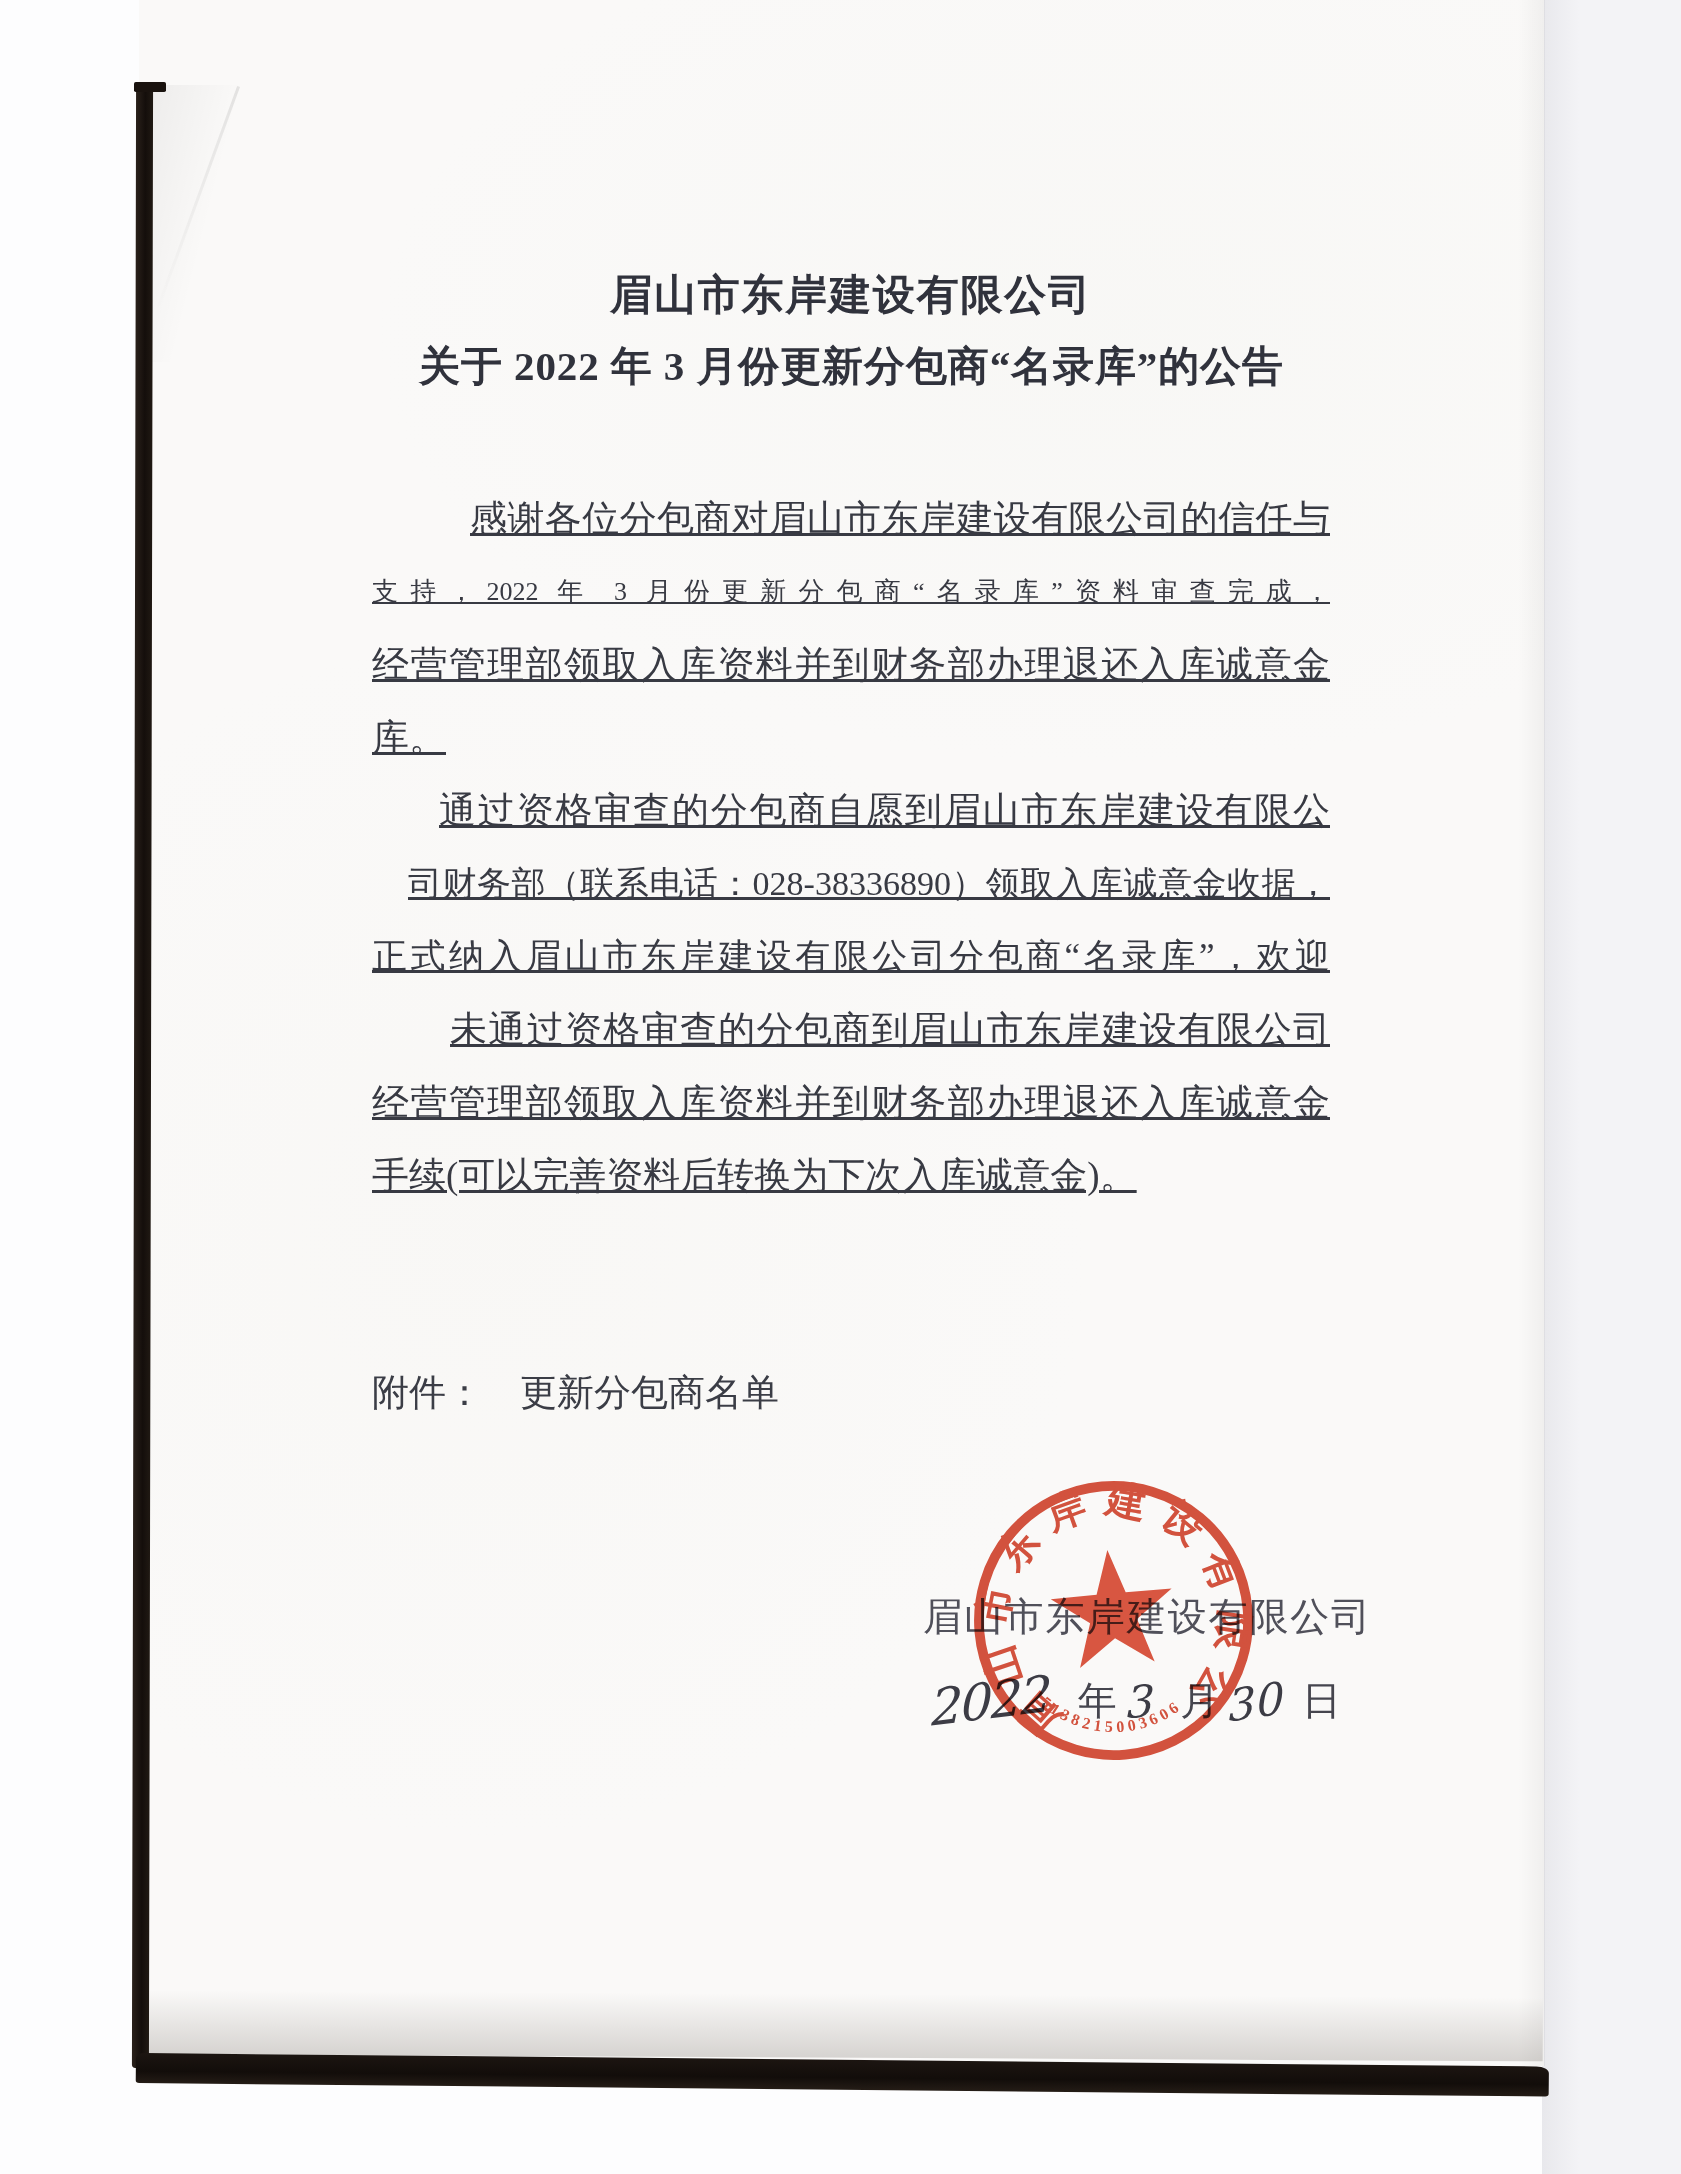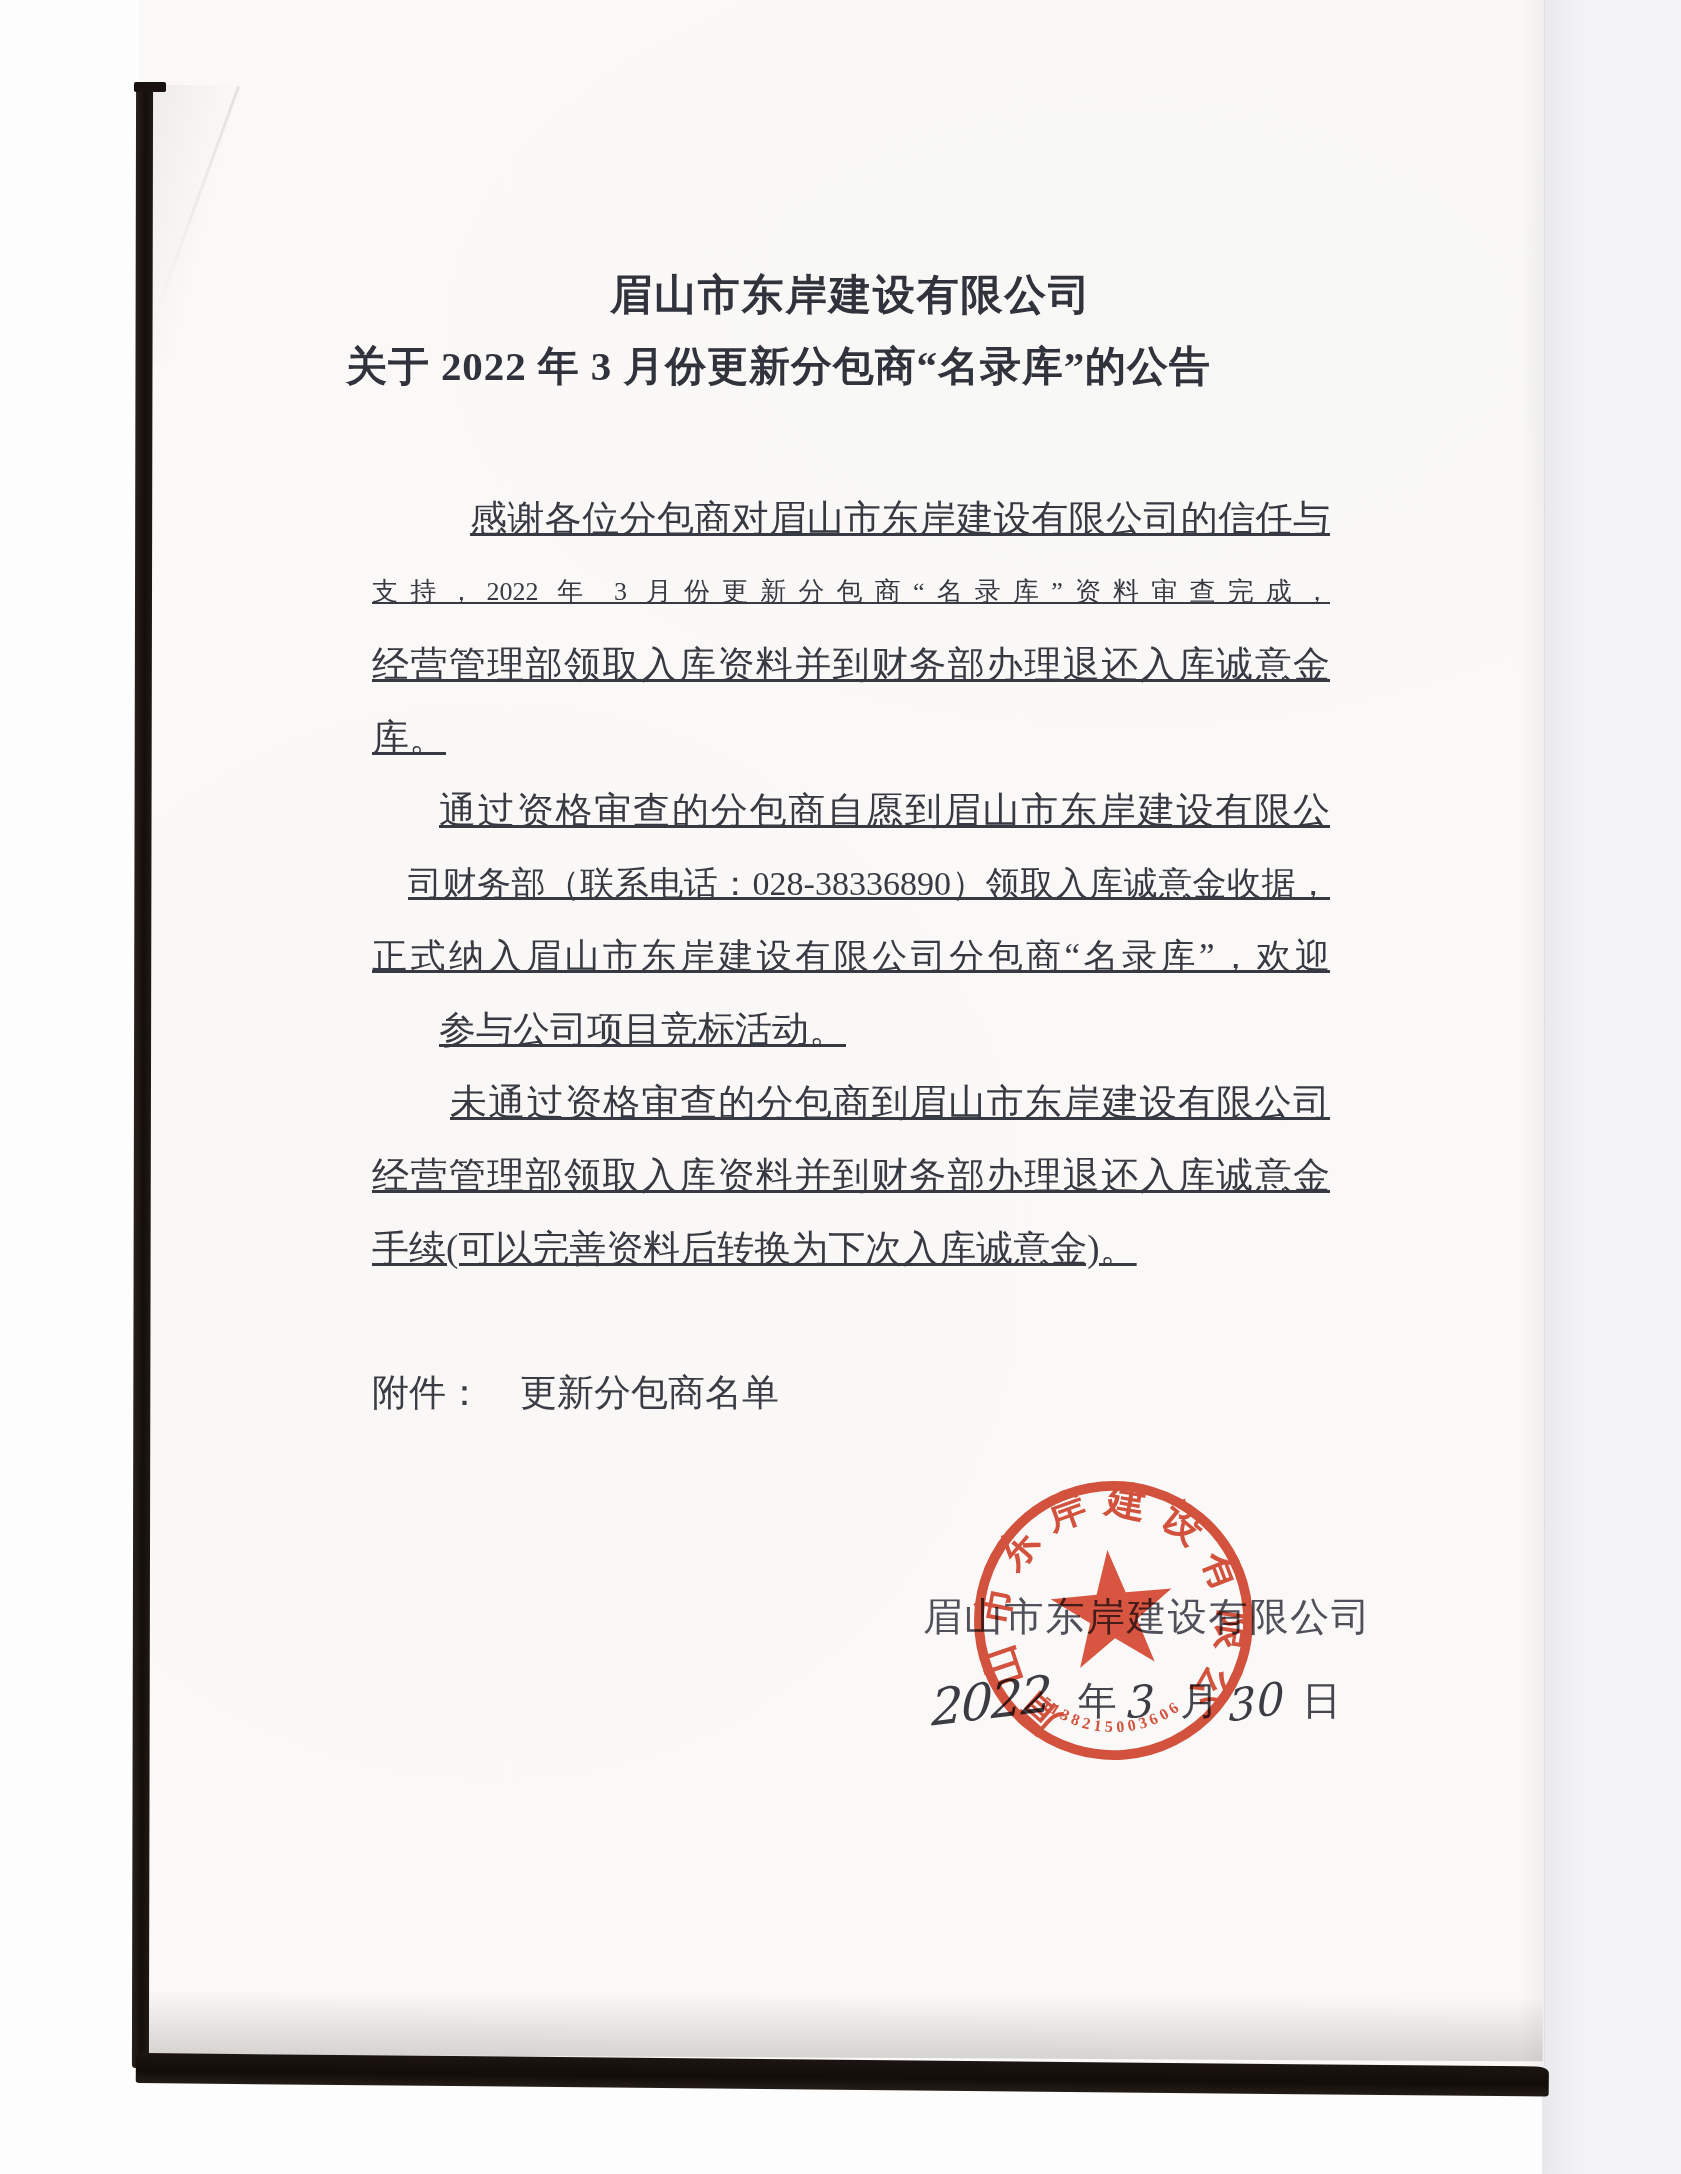--- a/index.html
+++ b/index.html
@@ -30,21 +30,21 @@
   
   .crease-line{position:absolute;left:240px;top:87px;width:284px;height:2.7px;
       background:linear-gradient(to right,rgba(0,0,0,.09),rgba(0,0,0,0) 85%);
       transform:rotate(110deg);transform-origin:0 0;}
   .crease-shade{position:absolute;left:145px;top:85px;width:99px;height:277px;
       background:linear-gradient(104deg,rgba(0,0,0,.055),rgba(0,0,0,0) 58%);}
   
   .doc-title{position:absolute;left:372px;top:270px;width:958px;height:50px;line-height:50px;
       text-align:center;font-size:42px;font-weight:700;letter-spacing:1.8px;color:#30323c;}
   .doc-subtitle{position:absolute;left:346px;top:341px;width:1011px;height:50px;line-height:50px;
-      font-size:41px;font-weight:700;letter-spacing:0.9px;color:#30323c;}
+      text-align:center;font-size:41px;font-weight:700;letter-spacing:0.9px;color:#30323c;}
   .body-block{position:absolute;left:372px;top:482px;width:958px;color:#383a43;text-decoration:underline;}
   .bl{height:73px;line-height:73px;font-size:37px;}
   .just{text-align:justify;text-align-last:justify;}
   .ind1{padding-left:98px;}
   .ind2{padding-left:67px;}
   .ind3{padding-left:78px;}
   .t41{font-size:26px;}
   .t39{font-size:35px;}
   .t38{font-size:34px;margin-left:36px;}
   .attachment{position:absolute;left:372px;top:1356px;width:958px;height:73px;line-height:73px;
@@ -85,21 +85,20 @@
   <div class="doc-subtitle">关于 2022 年 3 月份更新分包商“名录库”的公告</div>
 
   <div class="body-block">
     <div class="bl just ind1">感谢各位分包商对眉山市东岸建设有限公司的信任与</div>
     <div class="bl just t41">支持，2022 年 3 月份更新分包商“名录库”资料审查完成，</div>
     <div class="bl just">经营管理部领取入库资料并到财务部办理退还入库诚意金</div>
     <div class="bl">库。</div>
     <div class="bl just ind2">通过资格审查的分包商自愿到眉山市东岸建设有限公</div>
     <div class="bl just t38">司财务部（联系电话：028-38336890）领取入库诚意金收据，</div>
     <div class="bl just t39">正式纳入眉山市东岸建设有限公司分包商“名录库”，欢迎</div>
-    <div class="bl ind2">参与公司项目竞标活动。</div>
     <div class="bl just ind3">未通过资格审查的分包商到眉山市东岸建设有限公司</div>
     <div class="bl just">经营管理部领取入库资料并到财务部办理退还入库诚意金</div>
     <div class="bl">手续(可以完善资料后转换为下次入库诚意金)。</div>
   </div>
 
   <div class="attachment">附件：　更新分包商名单</div>
 
   <div class="sign-company">眉山市东岸建设有限公司</div>
 
   <div class="sign-date">

